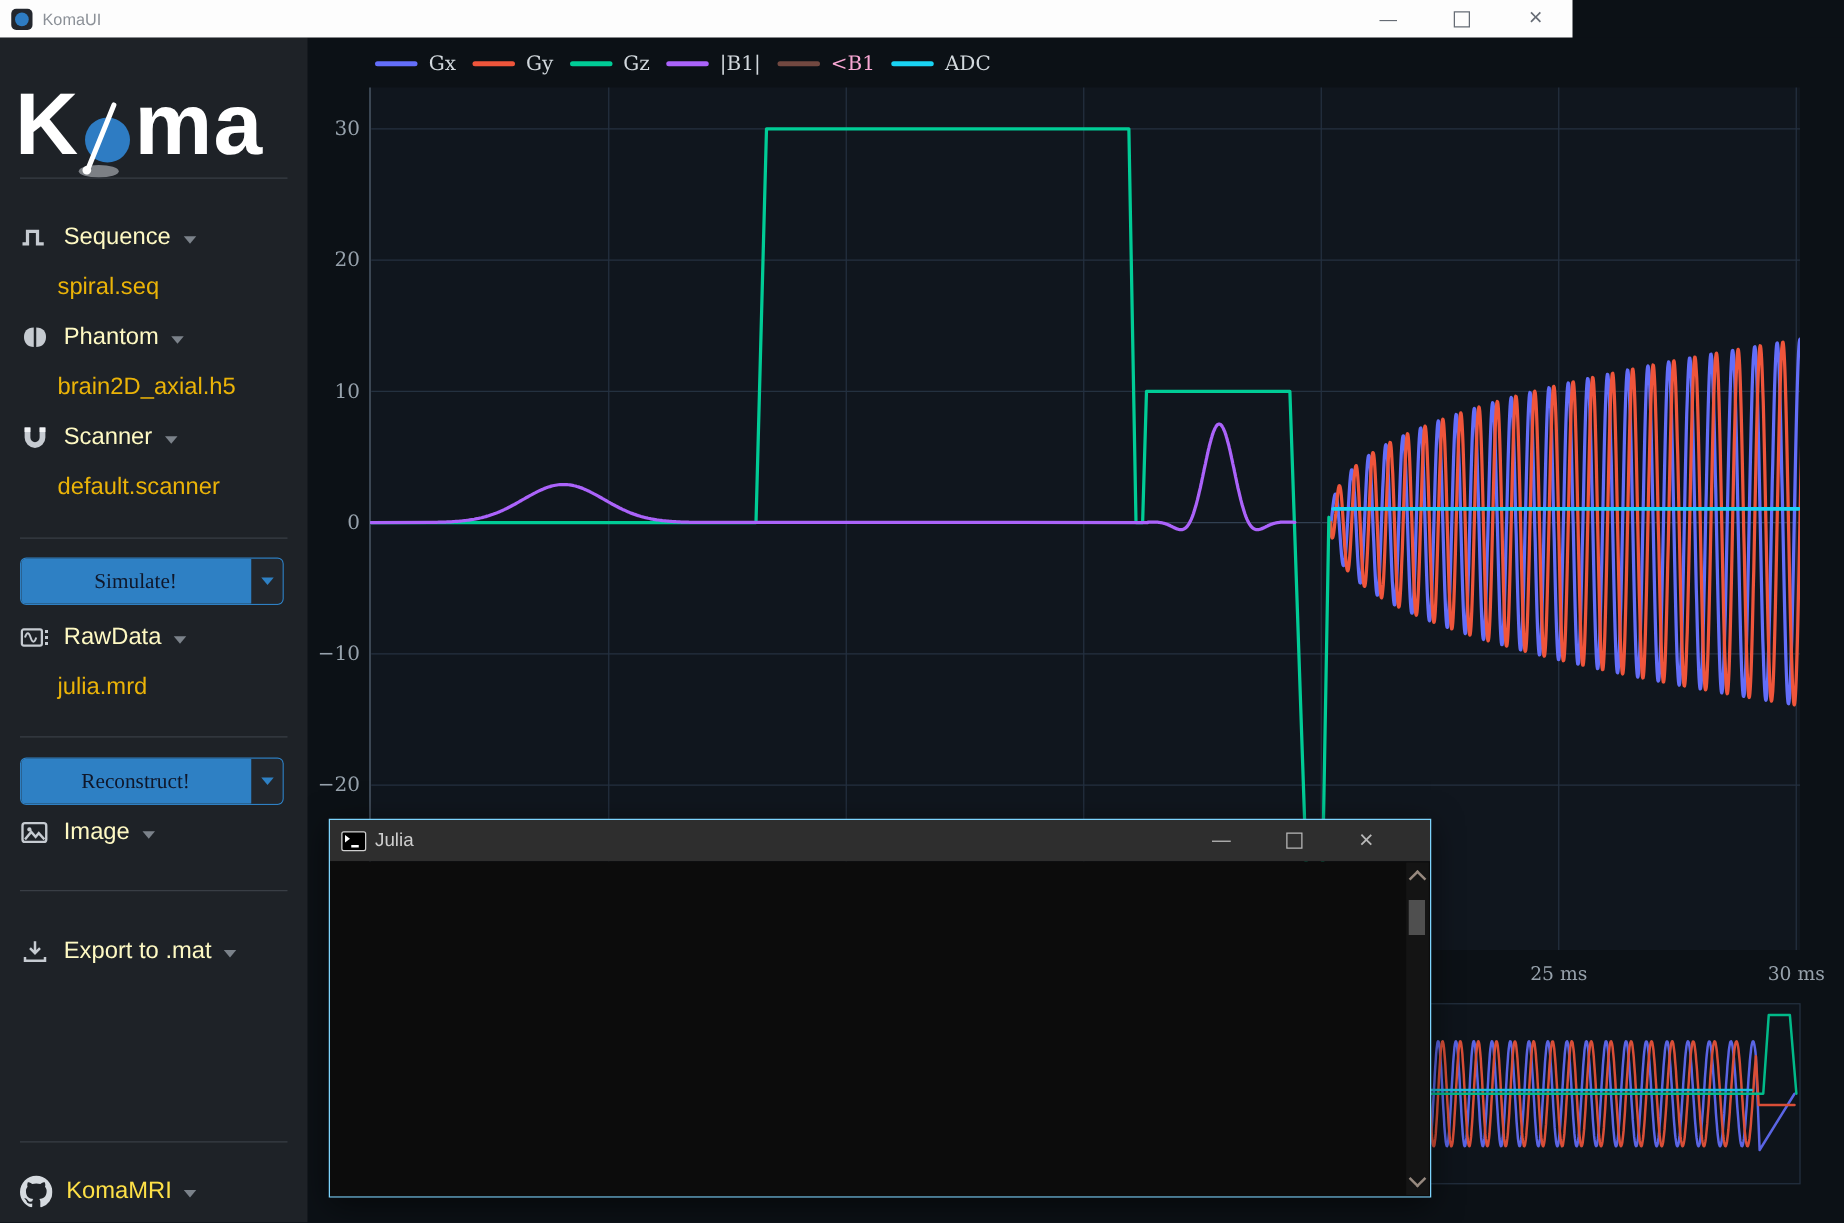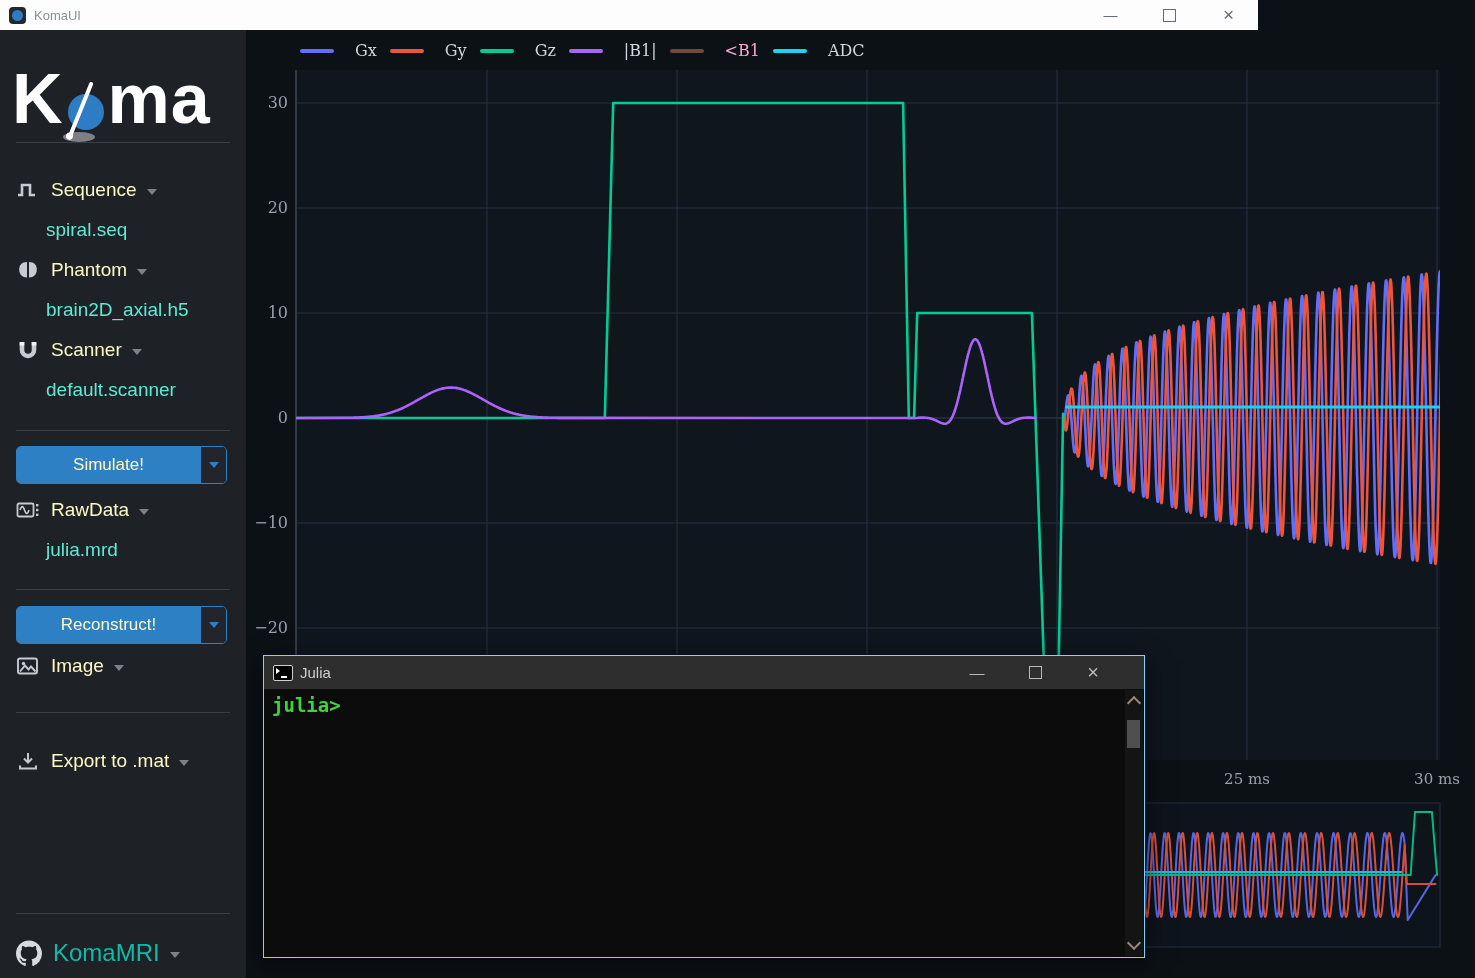--- a/index.html
+++ b/index.html
@@ -21,32 +21,32 @@
   .sidebar{position:absolute;left:0;top:30px;width:246px;height:948px;background:#1e2227;z-index:20}
   .logo{position:absolute;top:16px;left:12px;display:flex;align-items:flex-end;color:#fff;font-size:70px;font-weight:600;line-height:1;letter-spacing:1px;height:88px}
   .logo-globe{position:relative;width:38px;height:42px;margin:0 3px 2px 3px}
   .globe-shadow{position:absolute;left:-4px;bottom:-10px;width:32px;height:10px;border-radius:50%;background:#8d9196;opacity:.85}
   .globe-ball{position:absolute;left:1px;top:4px;width:36px;height:36px;border-radius:50%;background:#2e7cc3}
   .globe-pin{position:absolute;left:12px;top:-10px;width:4px;height:58px;background:#fff;border-radius:3px;transform:rotate(22deg)}
   .globe-pin::after{content:"";position:absolute;left:-2px;bottom:-4px;width:7px;height:7px;border-radius:50%;background:#fff}
   .sb-div{position:absolute;left:16px;width:214px;border-top:1px solid #393e45}
   .sb-row{position:absolute;left:16px;height:28px;display:flex;align-items:center;color:#fef9c3;font-size:19px;cursor:pointer;white-space:nowrap}
   .sb-row .sb-icon{margin-right:11px;flex:0 0 auto}
-  .sb-sub{position:absolute;left:46px;height:26px;display:flex;align-items:center;color:#5eead4;font-size:19px;cursor:pointer;white-space:nowrap}
+  .sb-sub{position:absolute;left:46px;height:26px;display:flex;align-items:center;color:#eab308;font-size:19px;cursor:pointer;white-space:nowrap}
   .tri{display:inline-block;width:0;height:0;border-left:5px solid transparent;border-right:5px solid transparent;border-top:6px solid #7b828a;margin-left:10px;margin-top:3px}
   .split-btn{position:absolute;left:16px;width:209px;height:36px;border:1px solid #2e80c4;border-radius:5px;display:flex;overflow:hidden;background:#22262c}
-  .split-main{flex:1;background:#2e80c4;color:#fef9c3;font-size:17px;border:none;font-family:Liberation Sans, sans-serif;cursor:pointer}
+  .split-main{flex:1;background:#2e80c4;color:#0f172a;font-size:17px;border:none;font-family:Liberation Serif, serif;cursor:pointer}
   .split-caret{width:26px;background:#22262c;border:none;border-left:1px solid #2e80c4;display:flex;align-items:center;justify-content:center;cursor:pointer}
   .tri-blue{display:inline-block;width:0;height:0;border-left:5px solid transparent;border-right:5px solid transparent;border-top:6px solid #2e80c4}
-  .gh-row{color:#14b8a6;font-size:24px}
+  .gh-row{color:#fde047;font-size:19px}
   
   .pane{position:absolute;left:246px;top:30px;width:1229px;height:948px;background:#0c1116;z-index:1}
   .pane svg{position:absolute;left:0;top:0}
   .legend{position:absolute;left:54px;top:11px;display:flex;align-items:center;gap:13px;font-family:"DejaVu Serif",serif;font-size:16px;color:#d2d8dd;z-index:2}
-  .legend-item{display:flex;align-items:center;gap:21px;cursor:pointer}
+  .legend-item{display:flex;align-items:center;gap:9px;cursor:pointer}
   .swatch{width:34px;height:4px;border-radius:2px;display:inline-block}
   .legend-item.dim .legend-label{color:#f9a8d4}
   .legend-item.dim .swatch{opacity:.8}
   .grid{stroke:#243140;stroke-width:1}
   .grid.zero{stroke:#314052}
   .axisline{stroke:#3e4a58;stroke-width:1.5}
   .tick{fill:#97a2ac;font-family:"DejaVu Serif",serif}
   .ytick{font-size:16px;text-anchor:end}
   .xtick{font-size:15px;text-anchor:middle}
   .rs-frame{fill:#0e141b;stroke:#243040;stroke-width:1}
@@ -276,22 +276,19 @@
     <span class="julia-title">Julia</span>
     <div class="julia-controls">
       <button class="julia-cbtn">—</button>
       <button class="julia-cbtn">
           <span class="boxglyph"></span>
         </button>
       <button class="julia-cbtn close">×</button>
     </div>
   </div>
   <div class="julia-body">
-    <div class="julia-text">
-      <span class="julia-prompt">julia&gt;</span>
-    </div>
     <div class="julia-scrollbar">
       <span class="chev up"></span>
       <span class="thumb"></span>
       <span class="chev down"></span>
     </div>
   </div>
 </div>
 
 </body></html>

